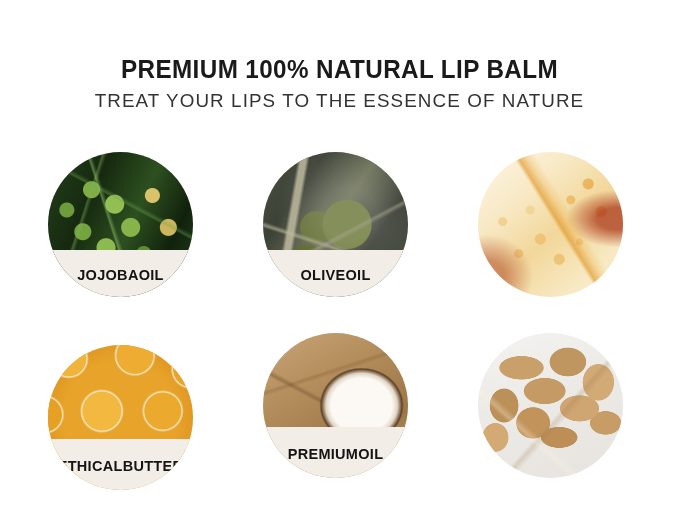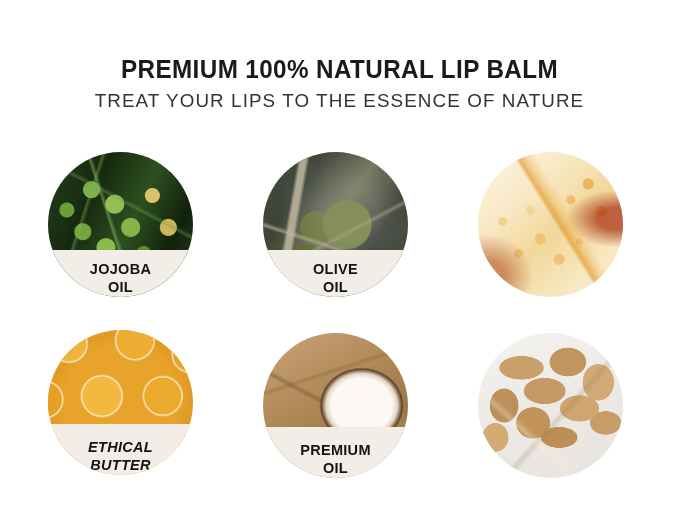--- a/index.html
+++ b/index.html
@@ -20,22 +20,22 @@
     font-size:19px;font-weight:300;color:#333333;
     letter-spacing:1.1px;line-height:1.05;
     transform:scaleX(0.99);
   }
   .grid{position:absolute;top:0;left:0;width:679px;height:509px;}
   .badge{position:absolute;width:145px;height:145px;border-radius:50%;overflow:hidden;}
   .photo{position:absolute;inset:0;}
   .label-band{
     position:absolute;left:0;right:0;bottom:0;height:47px;
     background:#f2ede7;
-    display:flex;flex-direction:column;
-    align-items:center;justify-content:flex-end;
+    display:flex;flex-direction:row;
+    align-items:center;justify-content:center;
     padding-top:3px;box-sizing:border-box;
   }
   .badge.row2 .label-band{height:51px;}
   .label-line{
     font-size:14.5px;font-weight:bold;color:#141414;
     letter-spacing:0.3px;line-height:1.28;white-space:nowrap;
   }
 
   
   .ph-jojoba{
@@ -184,21 +184,21 @@
     <div class="label-band">
       <span class="label-line">OLIVE</span>
       <span class="label-line">OIL</span>
     </div>
   </div>
 
   <div class="badge row1" style="left:478px;top:152px;">
     <div class="photo ph-vite"></div>
   </div>
 
-  <div class="badge row2" style="left:48px;top:330px;font-style:italic;">
+  <div class="badge row2" style="left:48px;top:345px;">
     <div class="photo ph-wax"></div>
     <div class="label-band">
       <span class="label-line">ETHICAL</span>
       <span class="label-line">BUTTER</span>
     </div>
   </div>
 
   <div class="badge row2" style="left:263px;top:333px;">
     <div class="photo ph-coco"></div>
     <div class="label-band">

